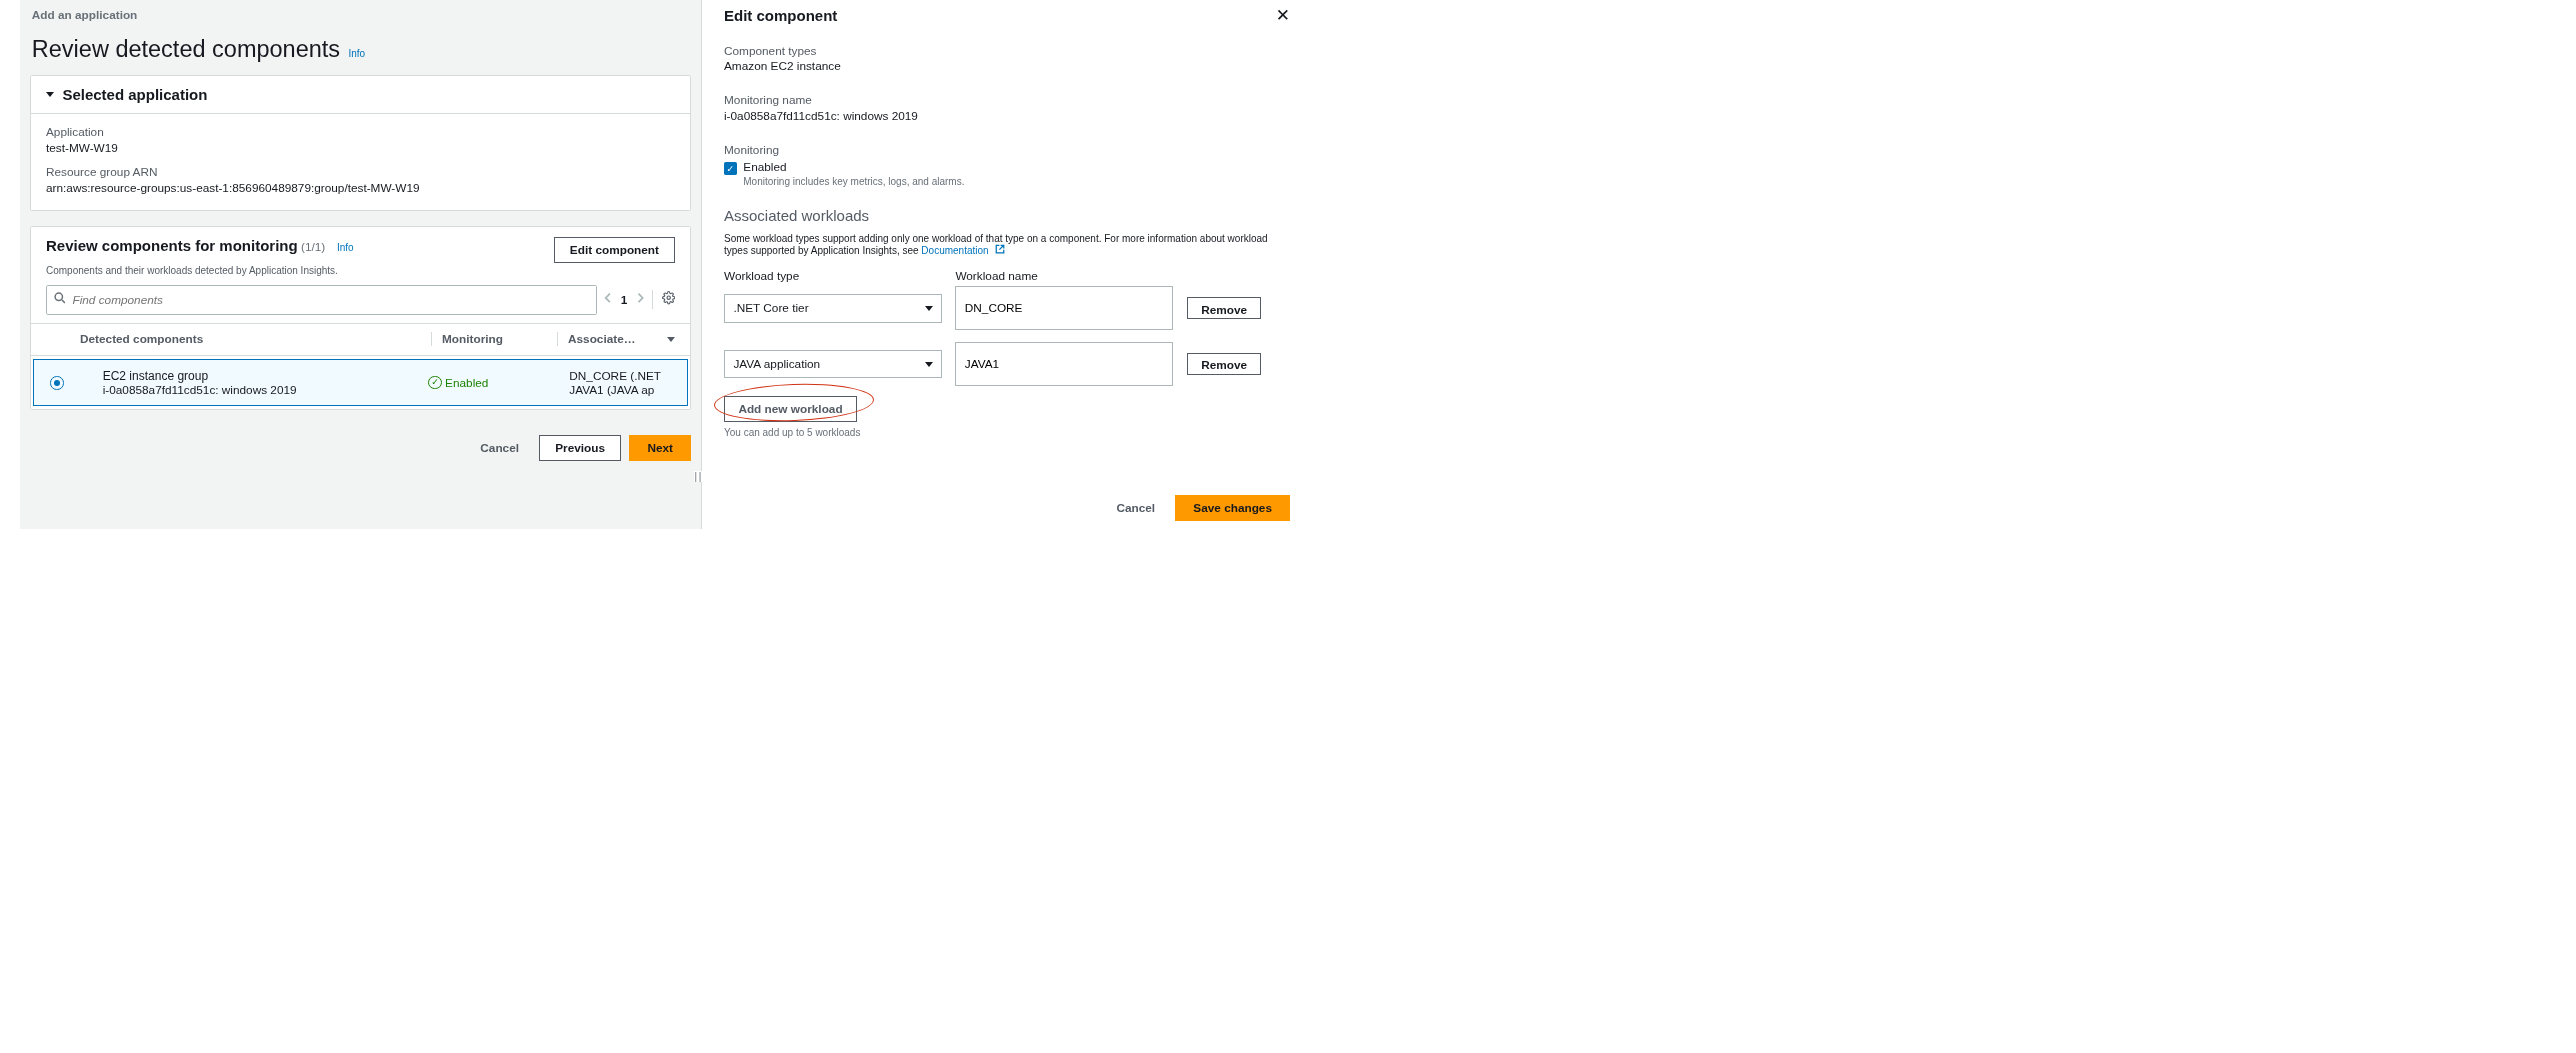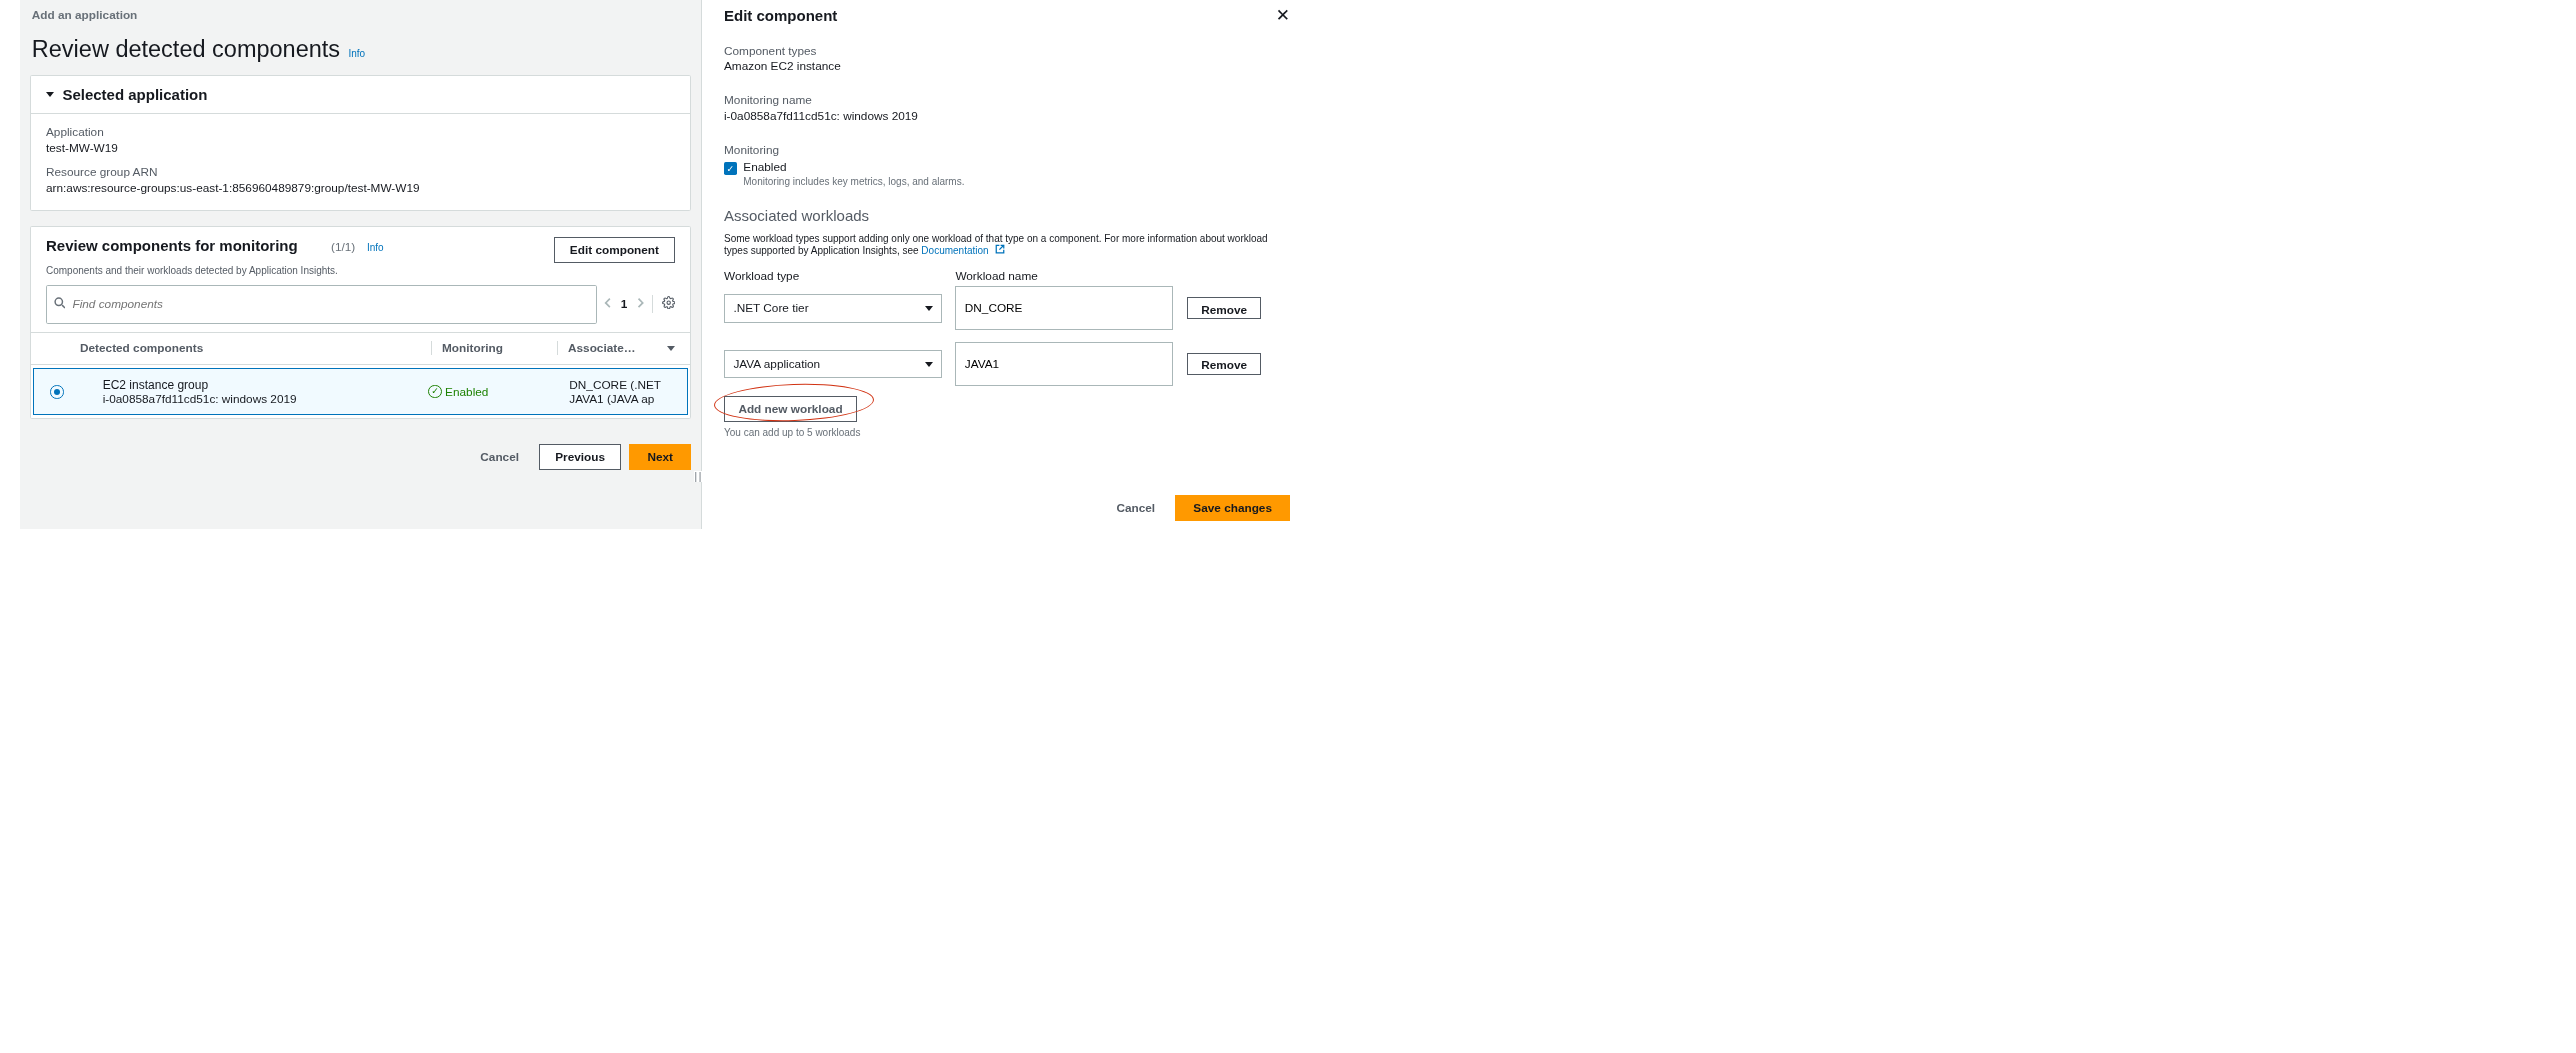--- a/index.html
+++ b/index.html
@@ -58,35 +58,35 @@
   }
   .card-body { padding: 11.8px 15px 15px 15px; }
   .field-label { font-size: 11.8px; color: #545b64; margin-bottom: 1.7px; }
   .field-value { font-size: 11.8px; color: #16191f; margin-bottom: 10px; }
   .field-value:last-child { margin-bottom: 0; }
   .review-header-row {
     display: flex; align-items: flex-start; justify-content: space-between;
     padding: 10px 15px 0 15px;
   }
   .review-title { font-size: 15px; font-weight: 700; }
-  .review-count { color: #687078; font-weight: 400; margin-left: 30px; }
+  .review-count { color: #687078; font-weight: 400; }
   .review-subtitle { font-size: 10px; color: #545b64; padding: 2.5px 15px 8.4px 15px; }
   .edit-btn {
     border: 0.8px solid #545b64; background: #fff;
     padding: 5px 15px; font-weight: 700; font-size: 11.8px;
     cursor: pointer; color: #16191f;
   }
   .search-row {
     display: flex; align-items: center; gap: 6.7px;
     padding: 0 15px 8.4px 15px;
   }
   .search-box {
     flex: 1; display: flex; align-items: center;
     border: 0.8px solid #aab7b8; border-radius: 1.7px;
-    height: 39px; padding: 0 6.7px;
+    height: 30px; padding: 0 6.7px;
   }
   .search-icon { color: #687078; margin-right: 5px; }
   .search-input {
     flex: 1; border: none; outline: none; font-size: 11.8px;
     font-style: italic; color: #687078; background: transparent;
   }
   .pager { display: flex; align-items: center; gap: 8.4px; color: #687078; }
   .pager .num { color: #16191f; font-weight: 700; }
   .pager-sep { width: 0.8px; height: 18.5px; background: #d5dbdb; }
   .gear { cursor: pointer; }

